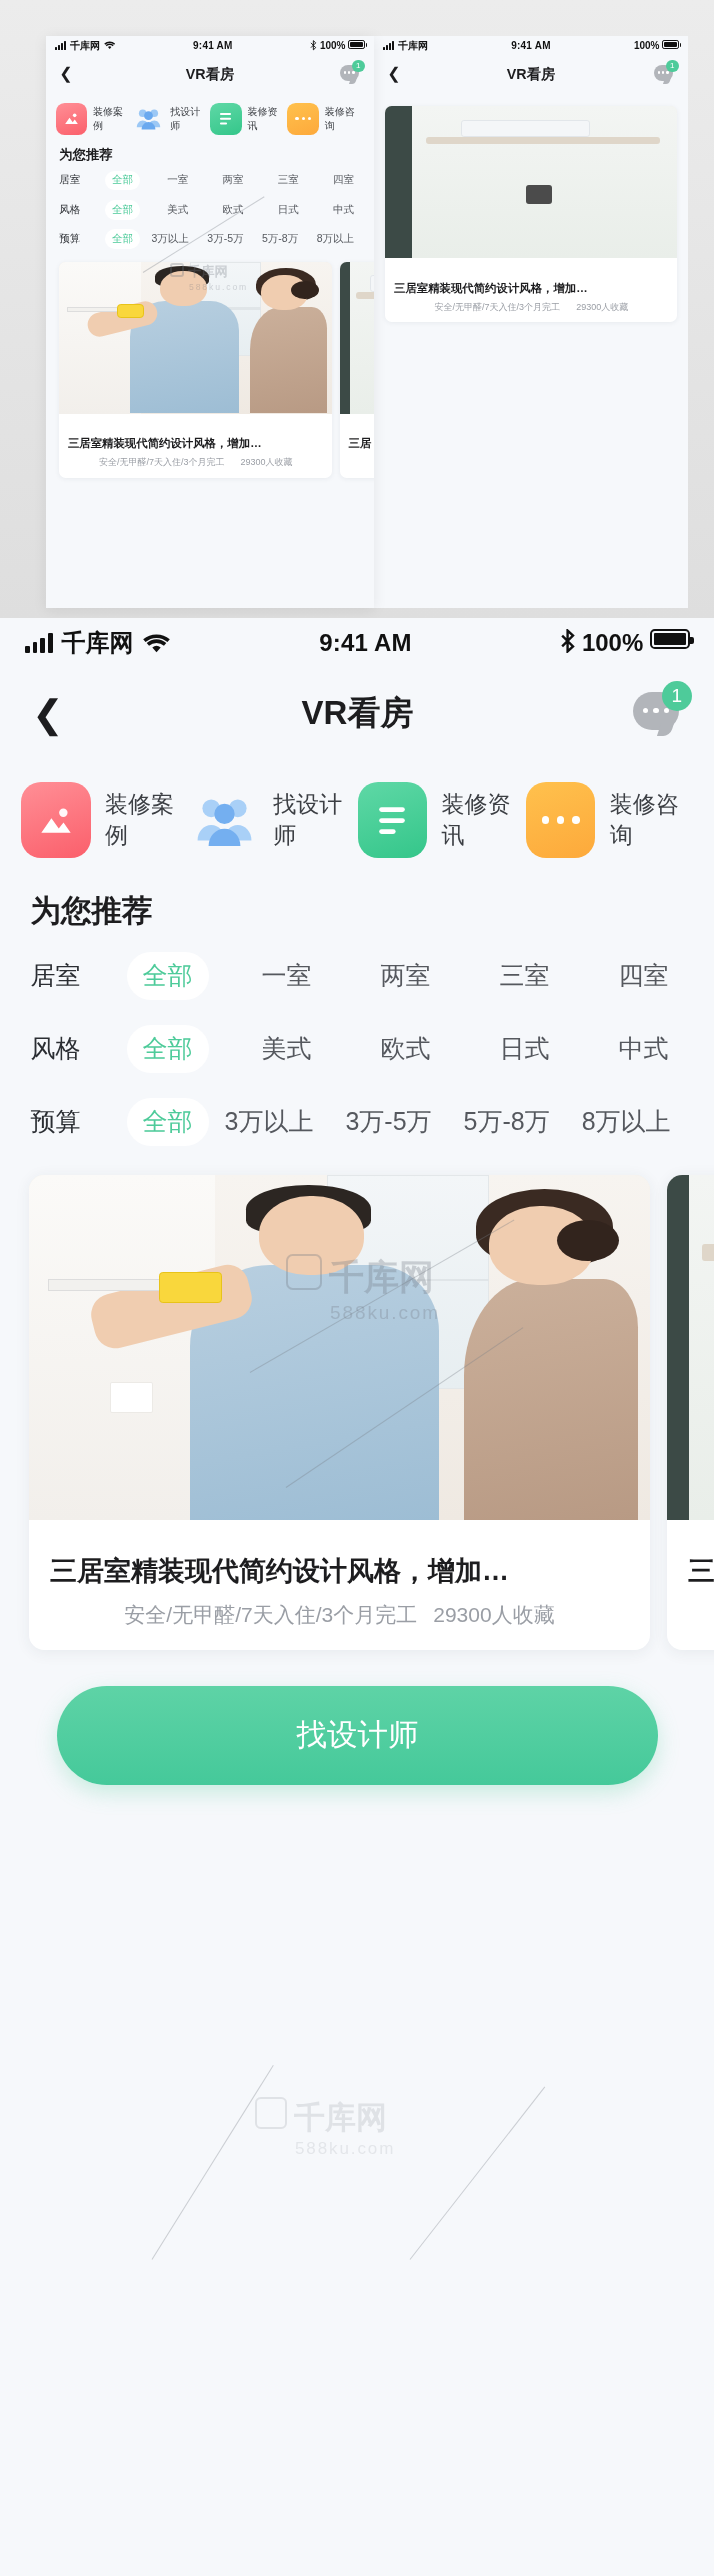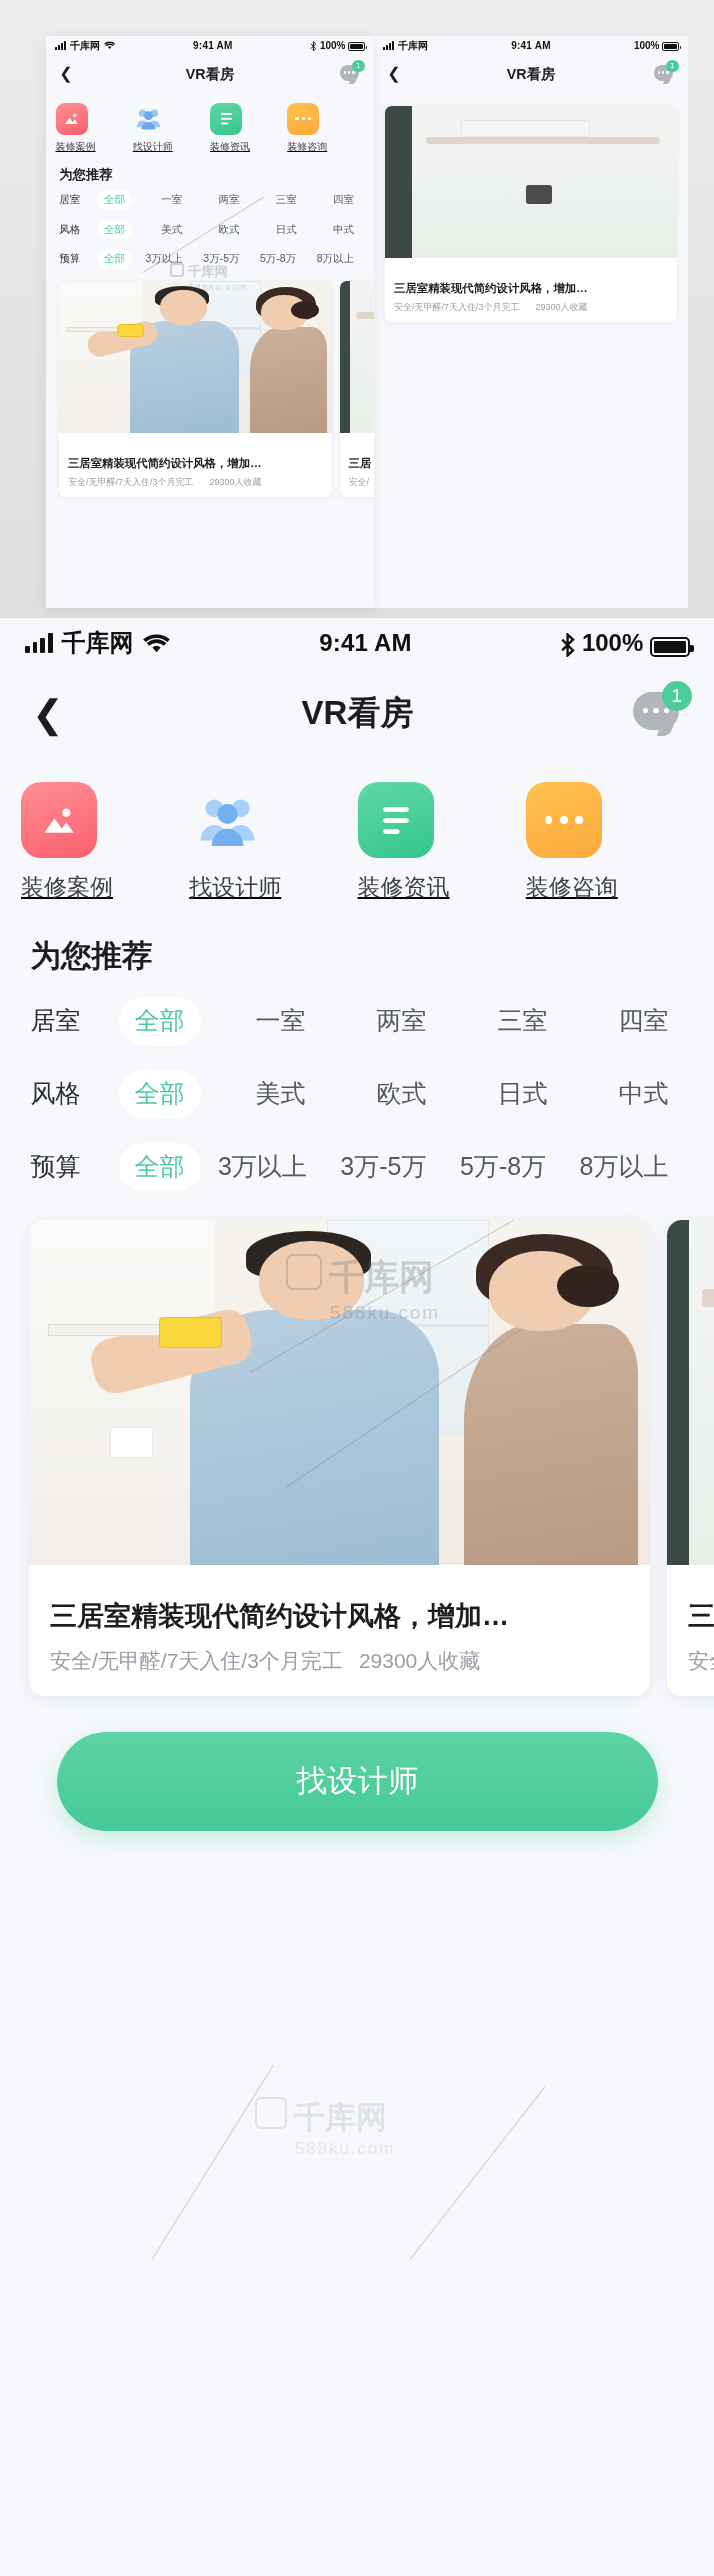--- a/index.html
+++ b/index.html
@@ -27,70 +27,70 @@
   
   .preview2 {
     position: absolute; left: 374px; top: 36px; width: 314px; height: 572px;
     background: #f6f8fb; overflow: hidden;
   }
 
   
   .statusbar { display:flex; align-items:center; height:19px; padding:0 8.6px; font-size:10px; font-weight:bold; color:#111; }
   .sb-left { display:flex; align-items:center; gap:3.8px; }
   .sb-mid { flex:1; text-align:center; letter-spacing:0.2px; }
-  .sb-right { display:flex; align-items:flex-end; gap:2.9px; }
+  .sb-right { display:flex; align-items:flex-start; gap:2.9px; }
   .bars { display:flex; align-items:flex-end; gap:1.1px; height:8.6px; }
   .bars i { display:block; width:2.1px; background:#111; border-radius:0.5px; }
   .bars i:nth-child(1){height:2.9px} .bars i:nth-child(2){height:4.8px}
   .bars i:nth-child(3){height:6.7px} .bars i:nth-child(4){height:8.6px}
   .batt { width:17px; height:8.6px; border:1px solid #111; border-radius:2.1px; padding:1px; position:relative; }
   .batt::after{content:"";position:absolute;right:-2.9px;top:2.4px;width:1.5px;height:3.3px;background:#111;border-radius:0 1px 1px 0;}
   .batt b { display:block; height:100%; background:#111; border-radius:1px; }
 
   
   .nav { display:flex; align-items:center; height:38px; padding:0 13.3px; position:relative; }
   .chev { font-size:16px; color:#1d1d1f; line-height:1; font-weight:300; }
   .nav-title { position:absolute; left:0; right:0; text-align:center; font-size:14.3px; font-weight:bold; color:#1d1d1f; pointer-events:none; }
   .chat-wrap { margin-left:auto; position:relative; width:21px; height:19px; }
   .bubble { width:19px; height:16px; background:#b2b5ba; border-radius:8.6px 8.6px 8.6px 8.6px; position:relative; display:flex; align-items:center; justify-content:center; gap:1.9px; }
   .bubble::after { content:""; position:absolute; right:2.9px; bottom:-2.9px; width:5.7px; height:5.7px; background:#b2b5ba; border-radius:0 0 2.9px 0; transform:skewX(-18deg); }
   .bubble u { display:block; width:2.5px; height:2.5px; background:#fff; border-radius:50%; }
   .badge { position:absolute; right:-3.8px; top:-4.8px; min-width:12.4px; height:12.4px; border-radius:6.7px; background:#4ecb9a; color:#fff; font-size:8px; display:flex; align-items:center; justify-content:center; padding:0 2.9px; }
 
   
   .quick { display:flex; padding:9.5px 9.5px 3.8px; }
-  .q { flex:1; display:flex; flex-direction:column; align-items:flex-start; gap:5.7px;text-decoration:underline; }
+  .q { flex:1; display:flex; flex-direction:row; align-items:center; gap:5.7px; }
   .q .glyph { width:32px; height:32px; border-radius:8.6px; display:flex; align-items:center; justify-content:center; }
   .q .lbl { font-size:10px; color:#3c3f44; }
 
   .ic-photo { background:linear-gradient(160deg,#ff8f96 0%,#fb5f6b 100%); }
   .ic-photo svg { width:19px; height:19px; }
   .ic-people svg { width:25px; height:23px; }
   .ic-doc { background:linear-gradient(160deg,#5fd8a6 0%,#34c68a 100%); }
   .ic-doc svg { width:19px; height:19px; }
   .ic-chat { background:linear-gradient(160deg,#ffc14d 0%,#fda93b 100%); border-radius:50% 50% 50% 13.3px; }
   .ic-chat u { display:inline-block; width:3.2px; height:3.2px; border-radius:50%; background:#fff; margin:0 1.5px; }
 
   .sect-title { font-size:13.3px; font-weight:bold; color:#1d1d1f; padding:7.6px 13.3px 1.9px; }
 
   
-  .frow { display:flex; align-items:center; padding:4.8px 13.3px; gap:0; }
+  .frow { display:flex; align-items:center; padding:4.8px 13.3px; gap:8px; }
   .fkey { font-size:10.5px; color:#2b2e33; width:38px; flex:none; }
   .fopts { display:flex; flex:1; justify-content:space-between; align-items:center; }
   .fopt { font-size:10.5px; color:#55585e; padding:2.9px 6.7px; border-radius:10.5px; white-space:nowrap; }
   .fopt.on { color:#4ecb9a; background:#ffffff; }
 
   
   .cards { display:flex; gap:7.6px; padding:7.6px 13.3px 0; }
   .card { width:273px; flex:none; background:#fff; border-radius:6.7px; overflow:hidden; box-shadow:0 1px 5.7px rgba(40,50,70,.07); }
   .card.peek { width:114px; }
   .photo { height:152px; position:relative; overflow:hidden; background:#efe9e3; }
   .card-body { padding:6.7px 8.6px 8.6px; }
   .card-title { font-size:11.4px; font-weight:bold; color:#1d1d1f; white-space:nowrap; overflow:hidden; text-overflow:ellipsis;margin-top:16px; }
-  .card-meta { display:flex; justify-content:flex-start; margin-top:4.8px; font-size:9px; color:#9a9ea5; gap:16px; }
+  .card-meta { display:flex; justify-content:center; margin-top:4.8px; font-size:9px; color:#9a9ea5; gap:16px; }
   .card-meta span { white-space:nowrap; }
 
   
   .main {
     position:absolute; left:0; top:618px; width:715px; height:1958px;
     background:#f6f8fb; overflow:hidden;
   }
   .main .statusbar { height:50px; padding:0 25px; font-size:24px; }
   .main .sb-left { gap:8.6px; }
   .main .bars { height:20px; gap:2.9px; }

